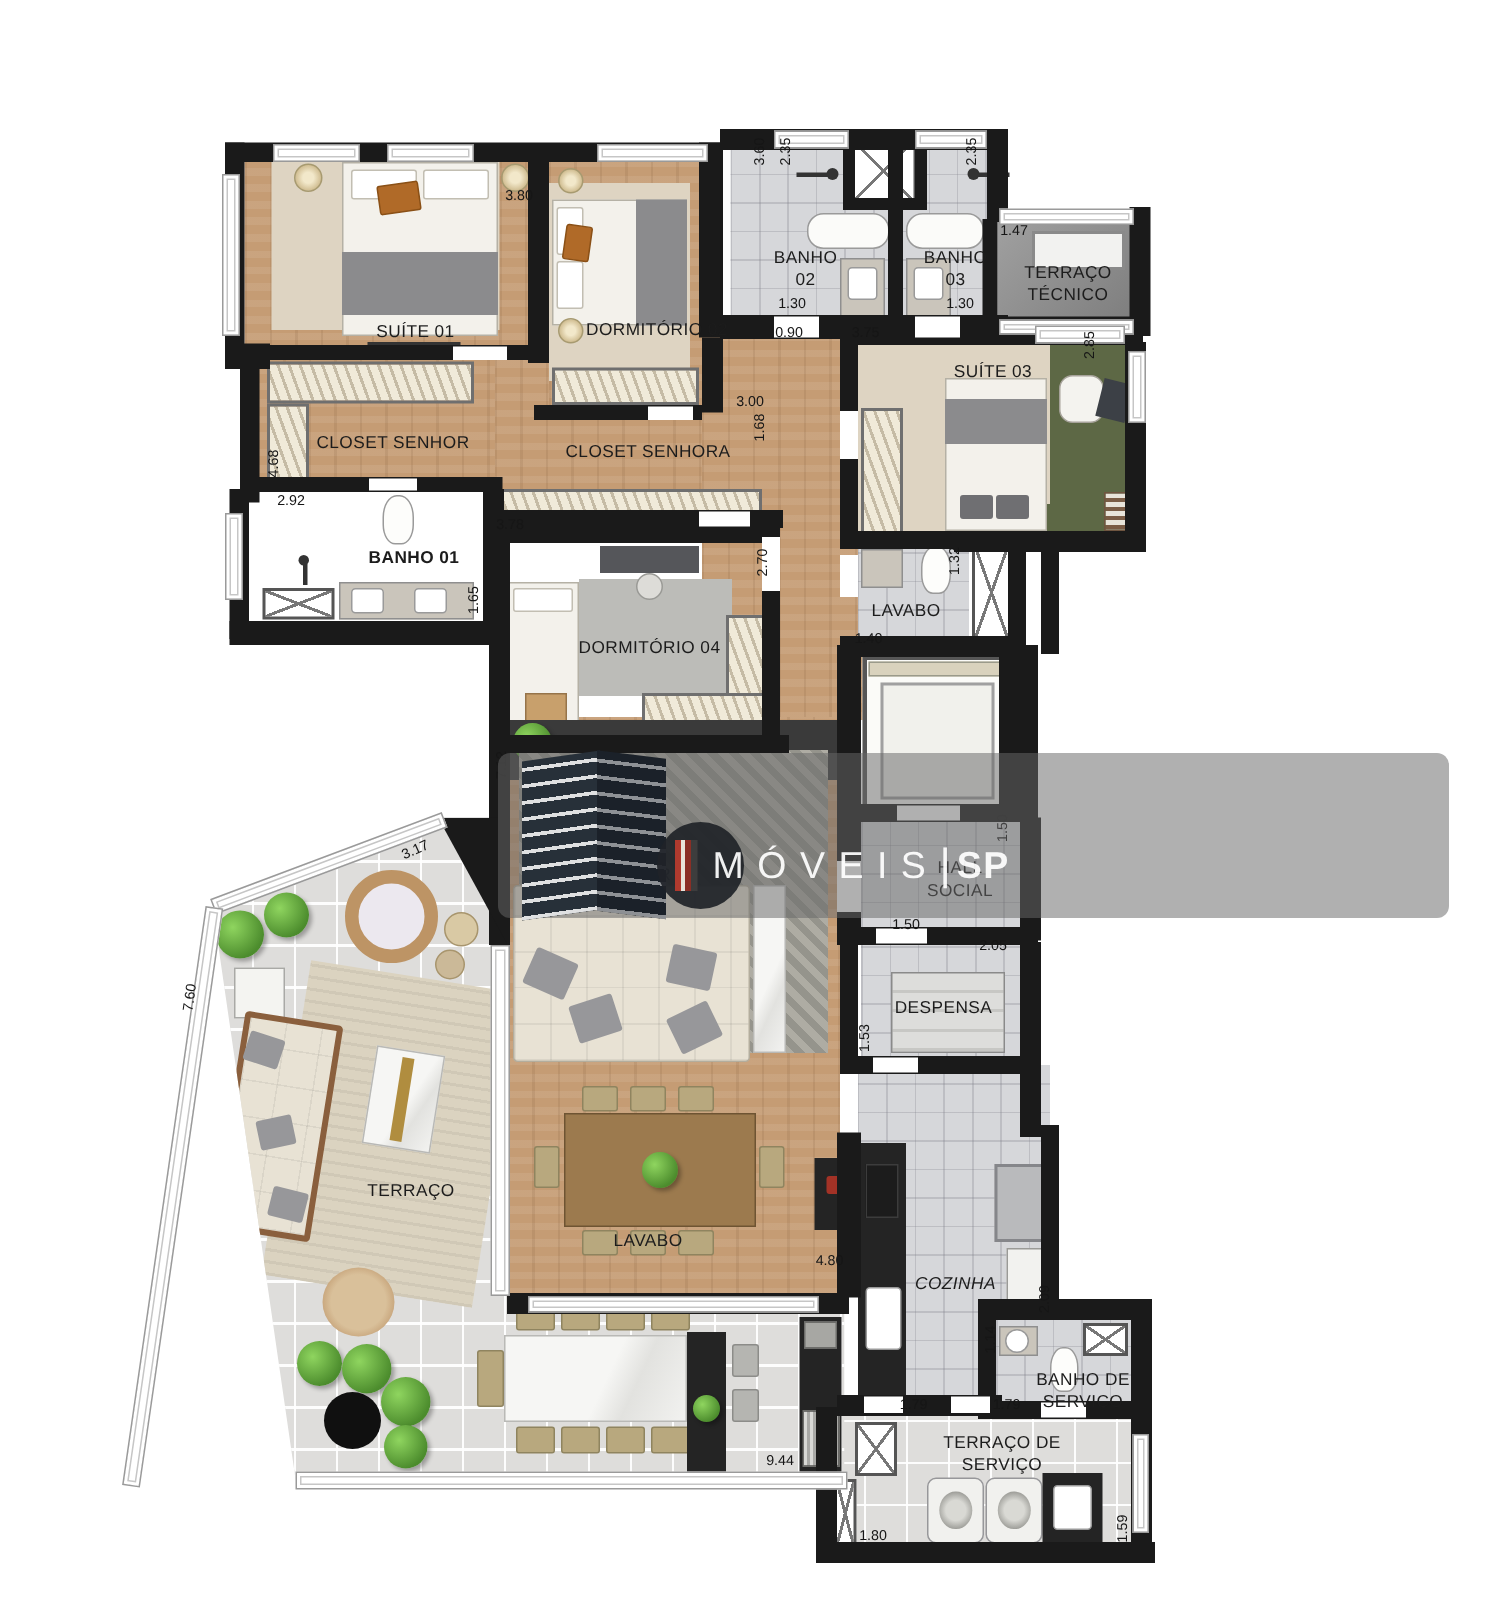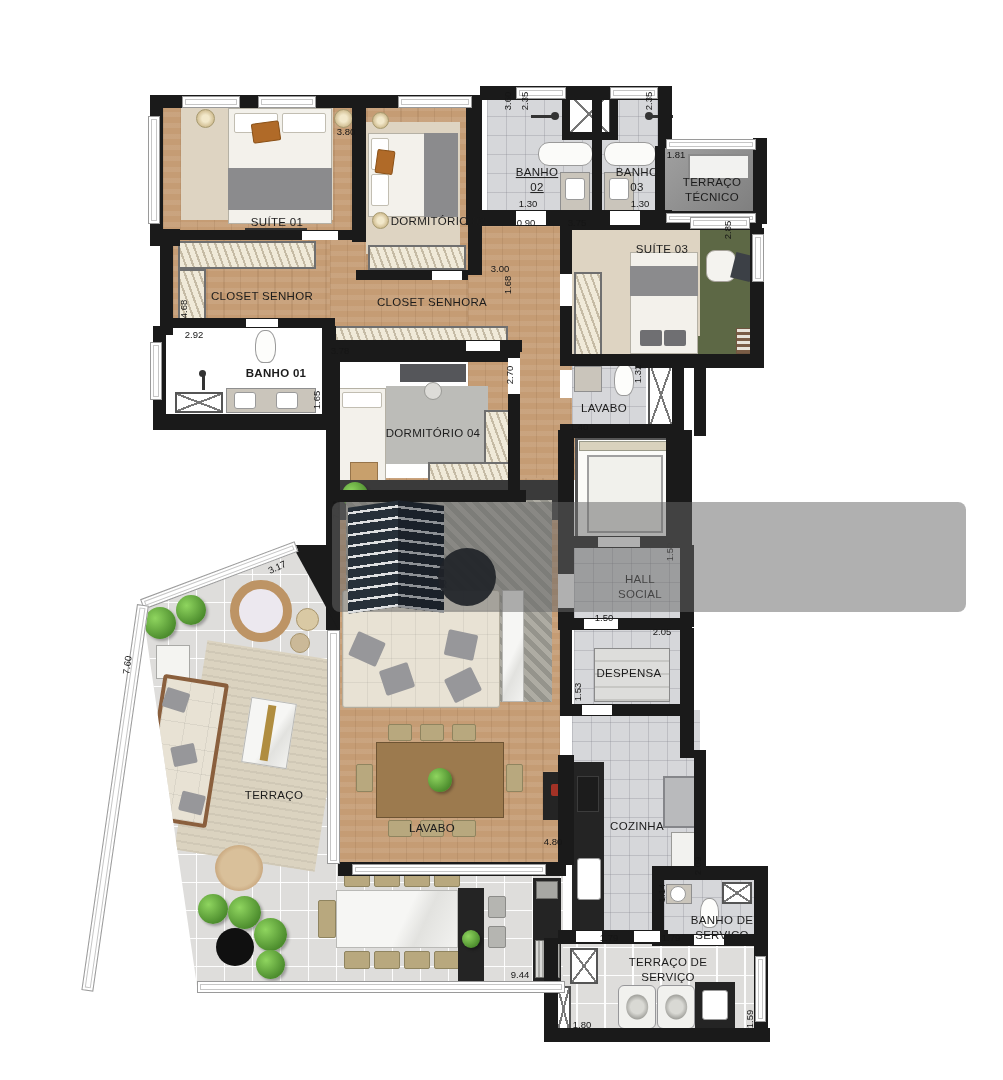--- a/index.html
+++ b/index.html
@@ -351,43 +351,43 @@
   <div class="win" style="left:752px;top:234px;width:10px;height:46px;"></div>
   <div class="win" style="left:327px;top:630px;width:11px;height:232px;"></div>
   <div class="win" style="left:352px;top:864px;width:192px;height:9px;"></div>
   <div class="win" style="left:197px;top:981px;width:366px;height:10px;"></div>
   <div class="win" style="left:142px;top:599px;width:163px;height:9px;transform:rotate(-20.6deg);transform-origin:0 50%;"></div>
   <div class="win" style="left:137px;top:604px;width:10px;height:388px;transform:rotate(8.2deg);transform-origin:top left;"></div>
   <div class="win" style="left:755px;top:956px;width:9px;height:64px;"></div>
 
   <div class="lbl" style="left:277px;top:222px;width:90px;">SUÍTE 01</div>
   <div class="lbl" style="left:438px;top:221px;width:96px;">DORMITÓRIO 02</div>
-  <div class="lbl" style="left:537px;top:180px;width:50px;text-decoration:underline;">BANHO 02</div>
+  <div class="lbl" style="left:537px;top:180px;width:50px;">BANHO 02</div>
   <div class="lbl" style="left:637px;top:180px;width:50px;">BANHO 03</div>
   <div class="lbl" style="left:712px;top:190px;width:70px;">TERRAÇO TÉCNICO</div>
   <div class="lbl" style="left:662px;top:249px;width:90px;">SUÍTE 03</div>
   <div class="lbl" style="left:262px;top:296px;width:120px;">CLOSET SENHOR</div>
   <div class="lbl" style="left:432px;top:302px;width:130px;">CLOSET SENHORA</div>
   <div class="lbl" style="left:276px;top:373px;width:90px;font-weight:bold;">BANHO 01</div>
   <div class="lbl" style="left:433px;top:433px;width:100px;">DORMITÓRIO 04</div>
   <div class="lbl" style="left:604px;top:408px;width:70px;">LAVABO</div>
   <div class="lbl" style="left:428px;top:584px;width:60px;">ESTAR</div>
   <div class="lbl" style="left:640px;top:587px;width:52px;">HALL SOCIAL</div>
   <div class="lbl" style="left:629px;top:673px;width:80px;">DESPENSA</div>
   <div class="lbl" style="left:274px;top:795px;width:80px;">TERRAÇO</div>
   <div class="lbl" style="left:432px;top:828px;width:70px;">LAVABO</div>
-  <div class="lbl" style="left:637px;top:826px;width:70px;">COZINHA</div>
+  <div class="lbl" style="left:637px;top:857px;width:70px;font-style:italic;">COZINHA</div>
   <div class="lbl" style="left:722px;top:928px;width:84px;">BANHO DE SERVIÇO</div>
   <div class="lbl" style="left:668px;top:970px;width:104px;">TERRAÇO DE SERVIÇO</div>
 
   <div class="dim" style="left:346px;top:131px;">3.80</div>
   <div class="dim v" style="left:507px;top:101px;">3.60</div>
   <div class="dim v" style="left:524px;top:101px;">2.35</div>
   <div class="dim v" style="left:648px;top:101px;">2.35</div>
-  <div class="dim" style="left:676px;top:154px;">1.81</div>
+  <div class="dim" style="left:676px;top:154px;">1.47</div>
   <div class="dim" style="left:528px;top:203px;">1.30</div>
   <div class="dim" style="left:640px;top:203px;">1.30</div>
   <div class="dim" style="left:526px;top:222px;">0.90</div>
   <div class="dim" style="left:577px;top:222px;">3.75</div>
   <div class="dim v" style="left:727px;top:230px;">2.85</div>
   <div class="dim" style="left:500px;top:268px;">3.00</div>
   <div class="dim v" style="left:507px;top:285px;">1.68</div>
   <div class="dim v" style="left:183px;top:309px;">4.68</div>
   <div class="dim" style="left:194px;top:334px;">2.92</div>
   <div class="dim" style="left:340px;top:350px;">3.78</div>
@@ -409,14 +409,20 @@
   <div class="dim" style="left:671px;top:937px;">1.79</div>
   <div class="dim" style="left:520px;top:974px;">9.44</div>
   <div class="dim" style="left:582px;top:1024px;">1.80</div>
   <div class="dim v" style="left:749px;top:1019px;">1.59</div>
 
   <div class="wm-band" style="left:332px;top:502px;width:634px;height:110px;"></div>
   <div class="bldg" style="left:348px;top:504px;width:52px;height:106px;transform:skewY(-8deg);"></div>
   <div class="bldg" style="left:398px;top:503px;width:46px;height:107px;background:
        repeating-linear-gradient(0deg,rgba(255,255,255,.5) 0 2.5px,transparent 2.5px 11px),#1b2129;transform:skewY(7deg);"></div>
   <div class="f" style="left:438px;top:548px;width:58px;height:58px;border-radius:50%;background:rgba(32,35,40,.92);"></div>
+  <div class="wm-row" style="left:450px;top:560px;">
+    <span class="wm-books"></span>
+    <span class="wm-letters">MÓVEIS</span>
+    <span class="wm-sep">|</span>
+    <span class="wm-sp">SP</span>
+  </div>
 
 </div>
 
 </body></html>

